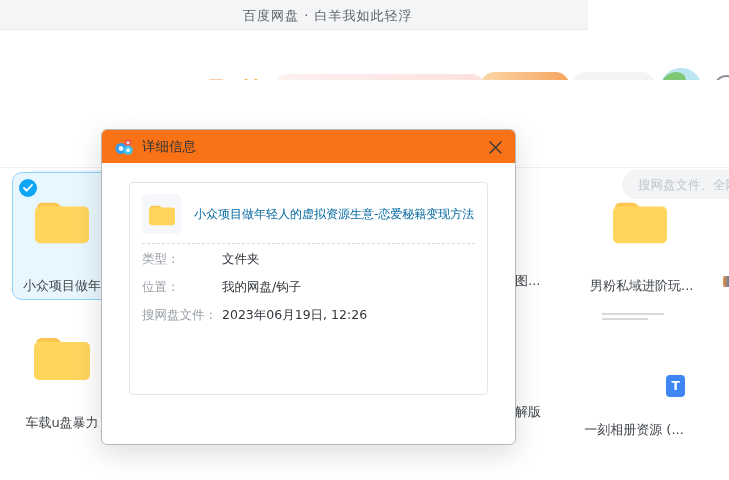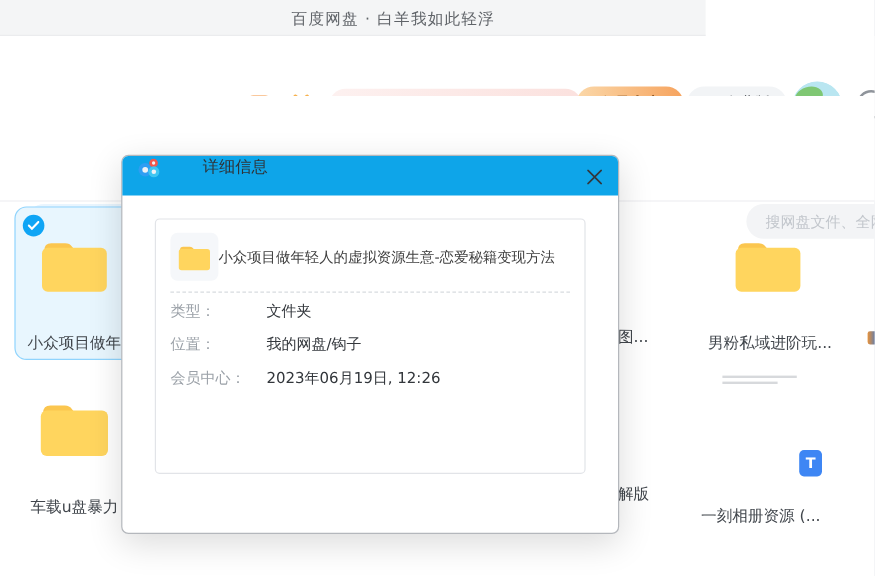--- a/index.html
+++ b/index.html
@@ -57,31 +57,31 @@
     font-size:13px; color:#41464c; white-space:nowrap;}
   .doc-thumb{ position:relative; width:112px; height:90px; background:#fff;}
   .tline{ position:absolute; height:2px; background:#b7bac0; opacity:.55;}
   .txt-badge{ position:absolute; left:88px; top:70px; width:19px; height:22px; background:#3e86f4;
     border-radius:4px; color:#fff; font-size:12px; font-weight:bold; text-align:center; line-height:22px;}
   .frag{ position:absolute; left:17px; top:104px; width:8px; height:11px;
     background:linear-gradient(90deg,#e8923a,#3f78c9); border-radius:2px;}
   
   .dialog{ position:absolute; left:101px; top:129px; width:415px; height:316px; background:#fff;
     border:1px solid #b4b7bc; border-radius:6px; box-shadow:0 8px 28px rgba(0,0,0,.14); z-index:50;}
-  .dlg-head{ height:33px; background:#0ea5e9; border-radius:5px 5px 0 0; display:flex;
-    padding:0 12px; position:relative;gap:27px;}
+  .dlg-head{ height:33px; background:#f97316; border-radius:5px 5px 0 0; display:flex;
+    align-items:center; padding:0 12px; position:relative;}
   .dlg-title{ margin-left:8px; font-size:13.5px; color:#2f3338;}
   .dlg-close{ position:absolute; right:12px; top:9px; width:16px; height:16px; cursor:pointer;
     display:flex; align-items:center; justify-content:center;}
   .dlg-box{ margin:19px 27px 0 27px; border:1px solid #e2e4e8; border-radius:4px;
     padding:8px 12px; height:213px;}
   .name-row{ display:flex; align-items:center; height:46px;}
   .thumb{ width:40px; height:40px; background:#f5f7fa; border-radius:6px; display:flex;
     align-items:center; justify-content:center; flex:0 0 40px;}
-  .fname{ margin-left:0; font-size:12px; color:#404040; white-space:nowrap; overflow:hidden;}
+  .fname{ margin-left:12px; font-size:12px; color:#0369a1; white-space:nowrap; overflow:hidden;}
   .dash{ border-top:1px dashed #d8dbdf; margin:6px 0 7px 0;}
   .drow{ display:flex; height:28px; font-size:12.5px;}
   .dlabel{ width:80px; color:#9ba1a8; flex:0 0 80px;}
   .dvalue{ color:#33373c;}
 </style>
 </head>
 <body>
 
 <div class="screen">
 
@@ -262,19 +262,19 @@
       <div class="dash"></div>
       <div class="drow">
         <span class="dlabel">类型：</span>
         <span class="dvalue">文件夹</span>
       </div>
       <div class="drow">
         <span class="dlabel">位置：</span>
         <span class="dvalue">我的网盘/钩子</span>
       </div>
       <div class="drow">
-        <span class="dlabel">会员中心：</span>
+        <span class="dlabel">搜网盘文件：</span>
         <span class="dvalue">2023年06月19日, 12:26</span>
       </div>
     </div>
   </div>
 
 </div>
 
 </body></html>

